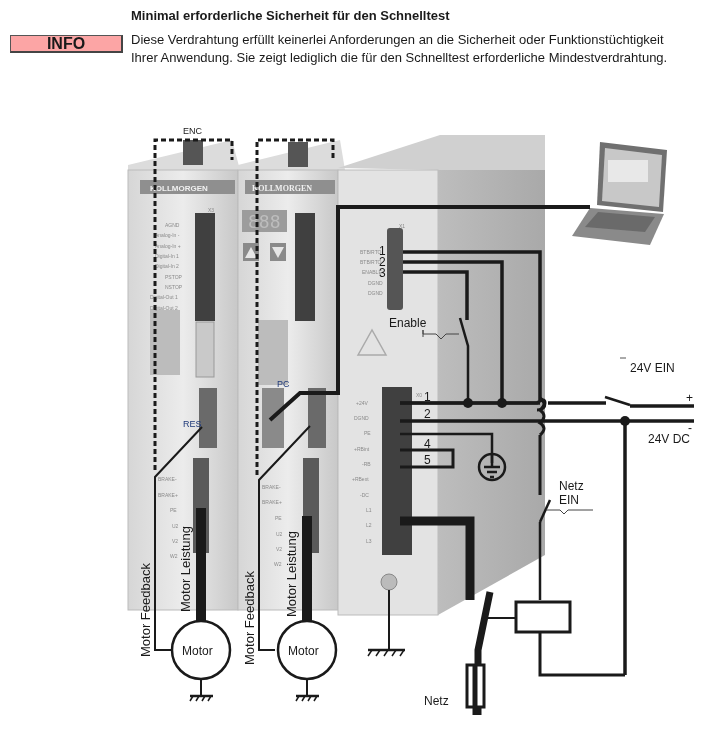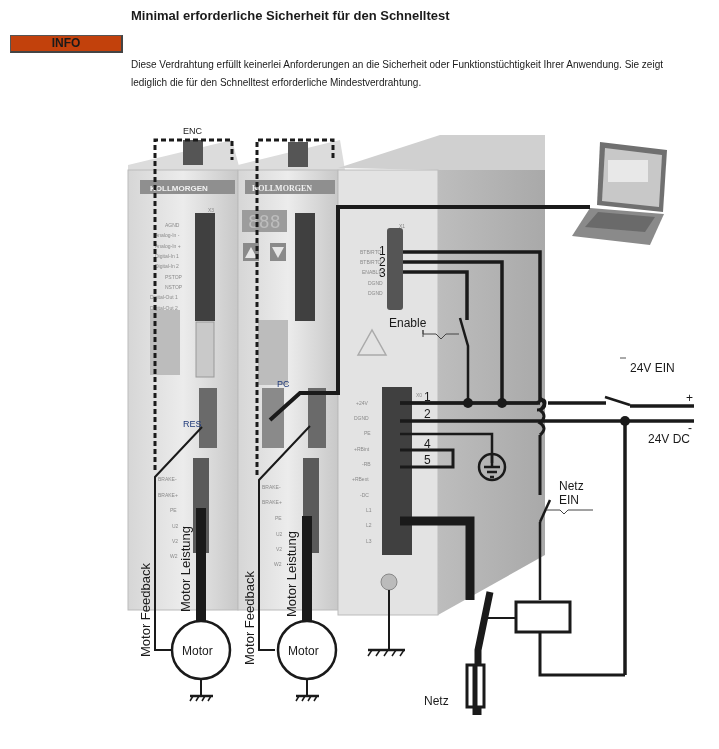--- a/index.html
+++ b/index.html
@@ -1,22 +1,22 @@
 <!DOCTYPE html>
 <html><head>
 <meta charset="utf-8">
 <style>
   html, body { margin:0; padding:0; background:#ffffff; }
   body { width:719px; height:749px; position:relative; overflow:hidden;
          font-family:"Liberation Sans", sans-serif; color:#1a1a1a; }
   .title { position:absolute; left:131px; top:8px; font-size:13px; font-weight:bold; }
   .info-badge { position:absolute; left:10px; top:35px; width:110px; height:15px;
          border:1px solid #555; border-right:2px solid #444; border-bottom:2px solid #444;
-         background:#c2410c; font-size:12px; font-weight:bold; text-align:center; line-height:15px; }
-  .info-text { position:absolute; left:131px; top:31px; width:560px; font-size:10px; line-height:18px;margin-top:25px; }
+         background:#fca5a5; font-size:16px; font-weight:bold; text-align:center; line-height:15px; }
+  .info-text { position:absolute; left:131px; top:31px; width:560px; font-size:13px; line-height:18px; }
   .diagram { position:absolute; left:0; top:0; }
   .lbl { font-family:"Liberation Sans", sans-serif; fill:#1a1a1a; }
   .blue { fill:#1f3a7a; }
   .tiny { font-family:"Liberation Sans", sans-serif; fill:#8a8a8a; font-size:5px; }
 </style>
 </head>
 <body>
 
 <div class="title">Minimal erforderliche Sicherheit für den Schnelltest</div>
 <div class="info-badge">INFO</div>

